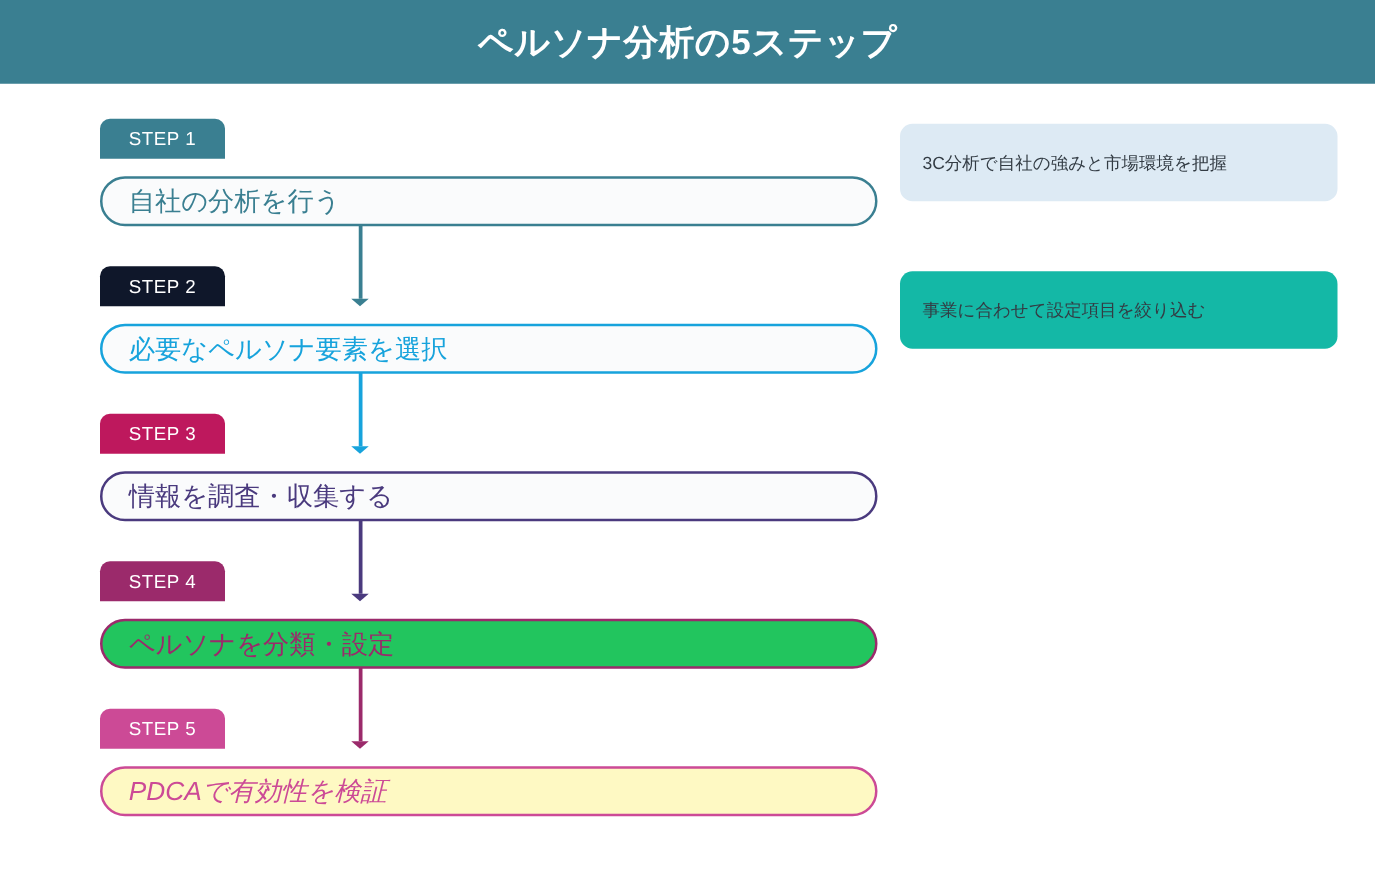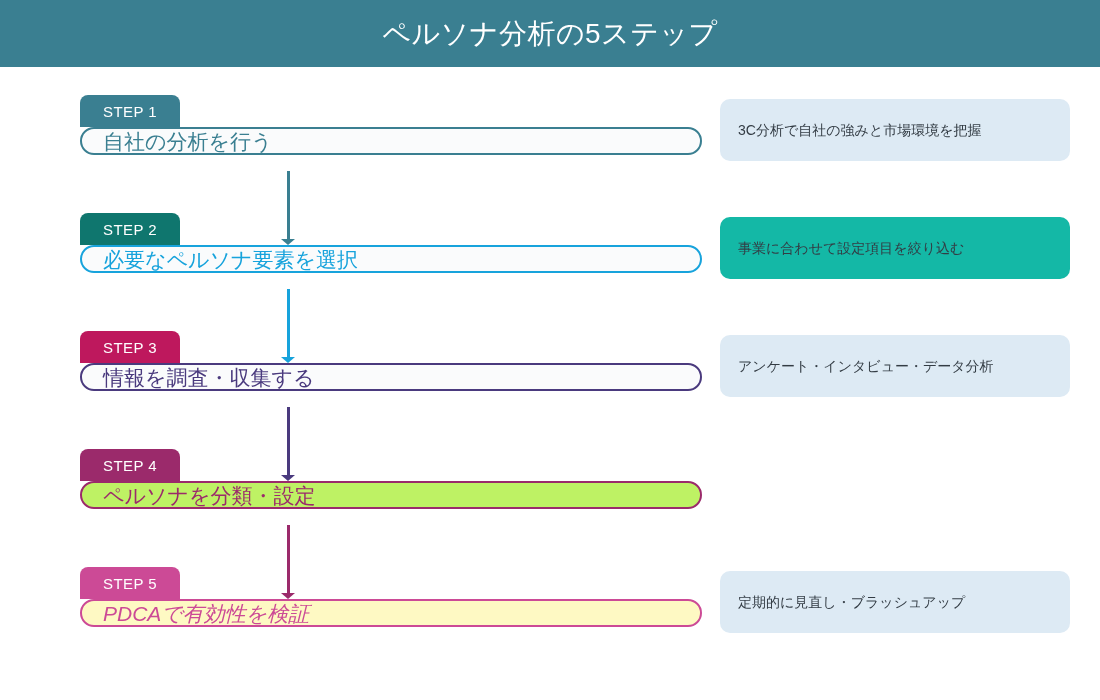--- a/index.html
+++ b/index.html
@@ -23,21 +23,21 @@
     width: 1100px;
     height: 67px;
     background: #3A7F91;
     display: flex;
     align-items: center;
     justify-content: center;
   }
   #header-title {
     color: #ffffff;
     font-size: 28px;
-    font-weight: 400;
+    font-weight: 700;
     letter-spacing: 0.5px;
     line-height: 1;
   }
 
   
   #flow-area {
     position: absolute;
     left: 0;
     top: 67px;
     width: 1100px;
@@ -76,23 +76,23 @@
     justify-content: center;
     color: #ffffff;
     font-size: 15px;
     letter-spacing: 0.4px;
     box-sizing: border-box;
   }
 
   .step-pill {
     position: absolute;
     left: 0;
-    top: 32px;
+    top: 46px;
     width: 622px;
-    height: 28px;
+    height: 40px;
     border-radius: 24px;
     border: 2px solid #3A7F91;
     background: #FAFBFC;
     box-sizing: border-box;
     display: flex;
     align-items: center;
   }
   .step-pill-label {
     padding-left: 21px;
     font-size: 21px;
@@ -133,49 +133,43 @@
       <div class="step-pill" style="border-color: rgb(58, 127, 145); background: rgb(250, 251, 252);">
         <div class="step-pill-label" style="color: rgb(58, 127, 145);">自社の分析を行う</div>
       </div>
     </div>
     <div class="desc-card" style="top: 32px; background: rgb(221, 234, 244);">
       <div class="desc-card-text">3C分析で自社の強みと市場環境を把握</div>
     </div>
     <div class="connector-line" style="top: 222px; height: 68px; background: rgb(23, 163, 220);"></div>
     <div class="connector-arrow" style="top: 290px; border-top: 6px solid rgb(23, 163, 220);"></div>
     <div class="step-block" style="top: 146px;">
-      <div class="step-badge" style="background: #0f766e;">STEP 2</div>
+      <div class="step-badge" style="background: #0f172a;">STEP 2</div>
       <div class="step-pill" style="border-color: rgb(23, 163, 220); background: rgb(250, 251, 252);">
         <div class="step-pill-label" style="color: rgb(23, 163, 220);">必要なペルソナ要素を選択</div>
       </div>
     </div>
     <div class="desc-card" style="top: 150px; background: #14b8a6;">
       <div class="desc-card-text">事業に合わせて設定項目を絞り込む</div>
     </div>
     <div class="connector-line" style="top: 340px; height: 68px; background: rgb(74, 58, 126);"></div>
     <div class="connector-arrow" style="top: 408px; border-top: 6px solid rgb(74, 58, 126);"></div>
     <div class="step-block" style="top: 264px;">
       <div class="step-badge" style="background: #be185d;">STEP 3</div>
       <div class="step-pill" style="border-color: rgb(74, 58, 126); background: rgb(250, 251, 252);">
         <div class="step-pill-label" style="color: rgb(74, 58, 126);">情報を調査・収集する</div>
       </div>
     </div>
-    <div class="desc-card" style="top: 268px; background: rgb(221, 234, 244);">
-      <div class="desc-card-text">アンケート・インタビュー・データ分析</div>
-    </div>
     <div class="connector-line" style="top: 458px; height: 68px; background: rgb(155, 42, 107);"></div>
     <div class="connector-arrow" style="top: 526px; border-top: 6px solid rgb(155, 42, 107);"></div>
     <div class="step-block" style="top: 382px;">
       <div class="step-badge" style="background: rgb(155, 42, 107);">STEP 4</div>
-      <div class="step-pill" style="border-color: rgb(155, 42, 107); background: #bef264;">
+      <div class="step-pill" style="border-color: rgb(155, 42, 107); background: #22c55e;">
         <div class="step-pill-label" style="color: rgb(155, 42, 107);">ペルソナを分類・設定</div>
       </div>
     </div>
     <div class="step-block" style="top: 500px;">
       <div class="step-badge" style="background: rgb(204, 74, 150);">STEP 5</div>
       <div class="step-pill" style="border-color: rgb(204, 74, 150); background: #fef9c3; font-style: italic;">
         <div class="step-pill-label" style="color: rgb(204, 74, 150);">PDCAで有効性を検証</div>
       </div>
     </div>
-    <div class="desc-card" style="top: 504px; background: rgb(221, 234, 244);">
-      <div class="desc-card-text">定期的に見直し・ブラッシュアップ</div>
-    </div>
   </div>
 
 </body></html>

